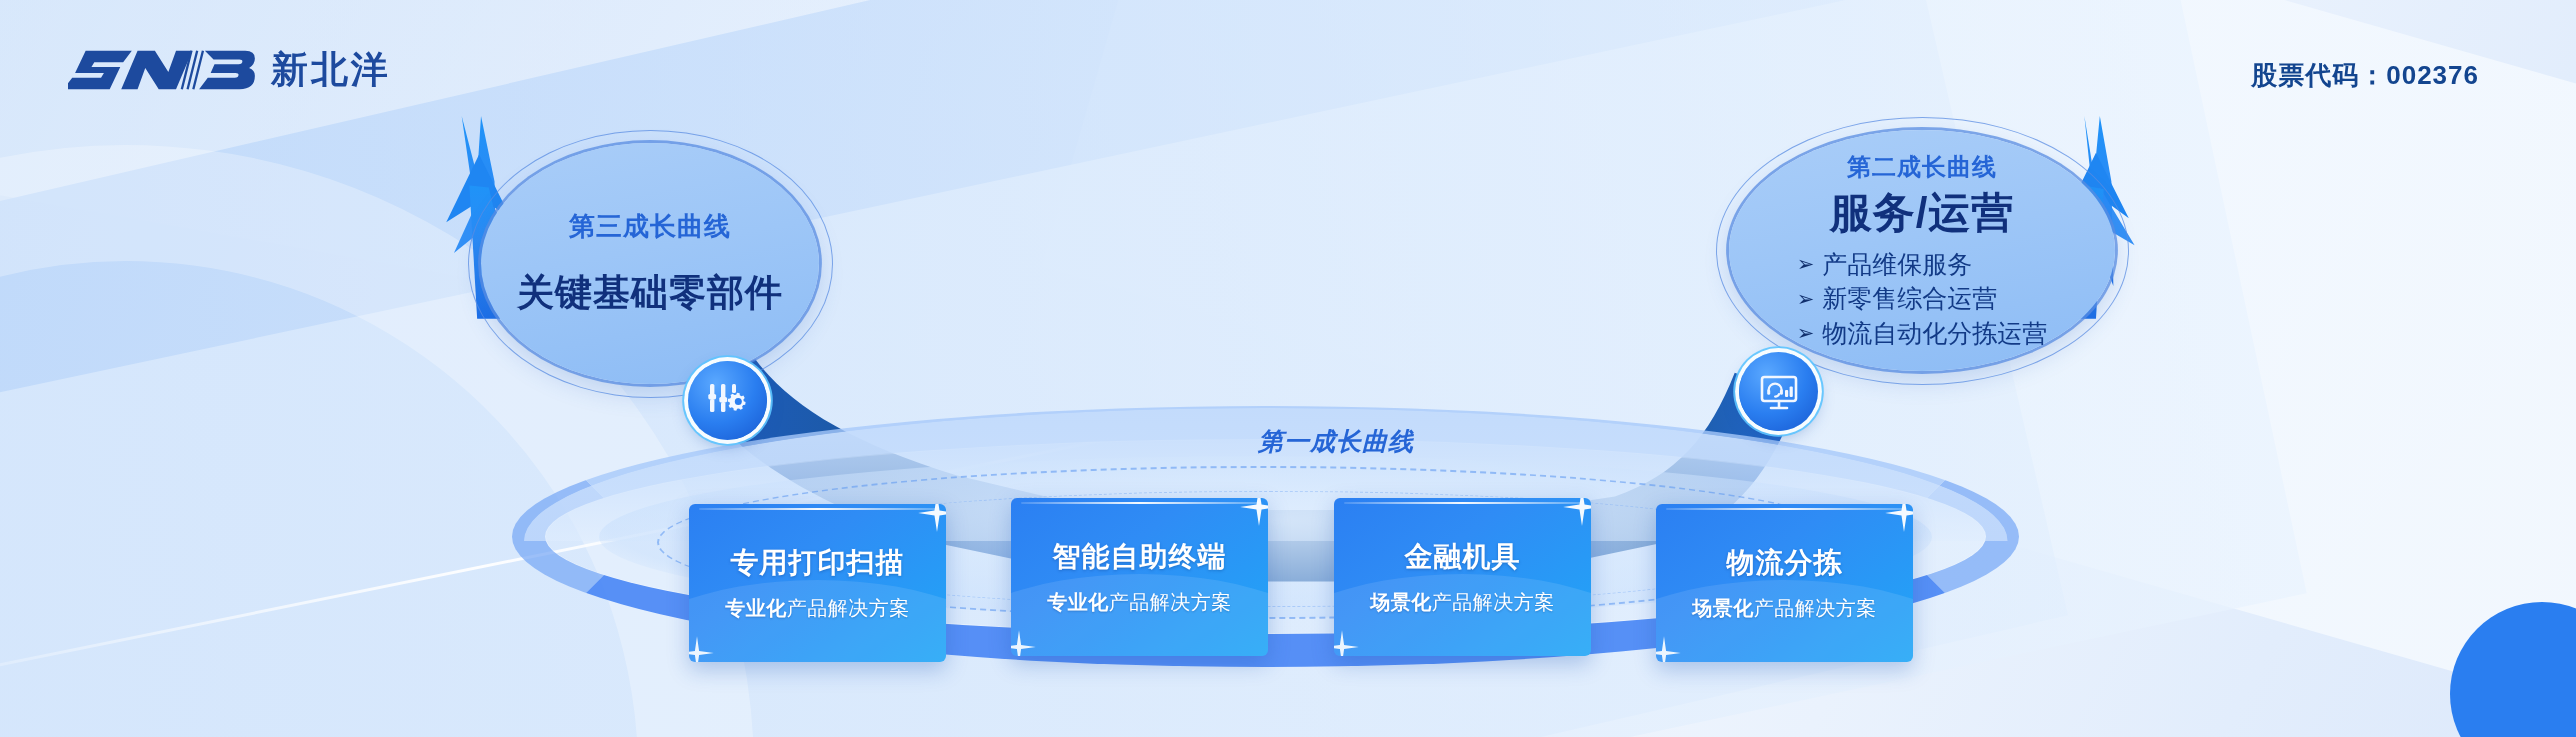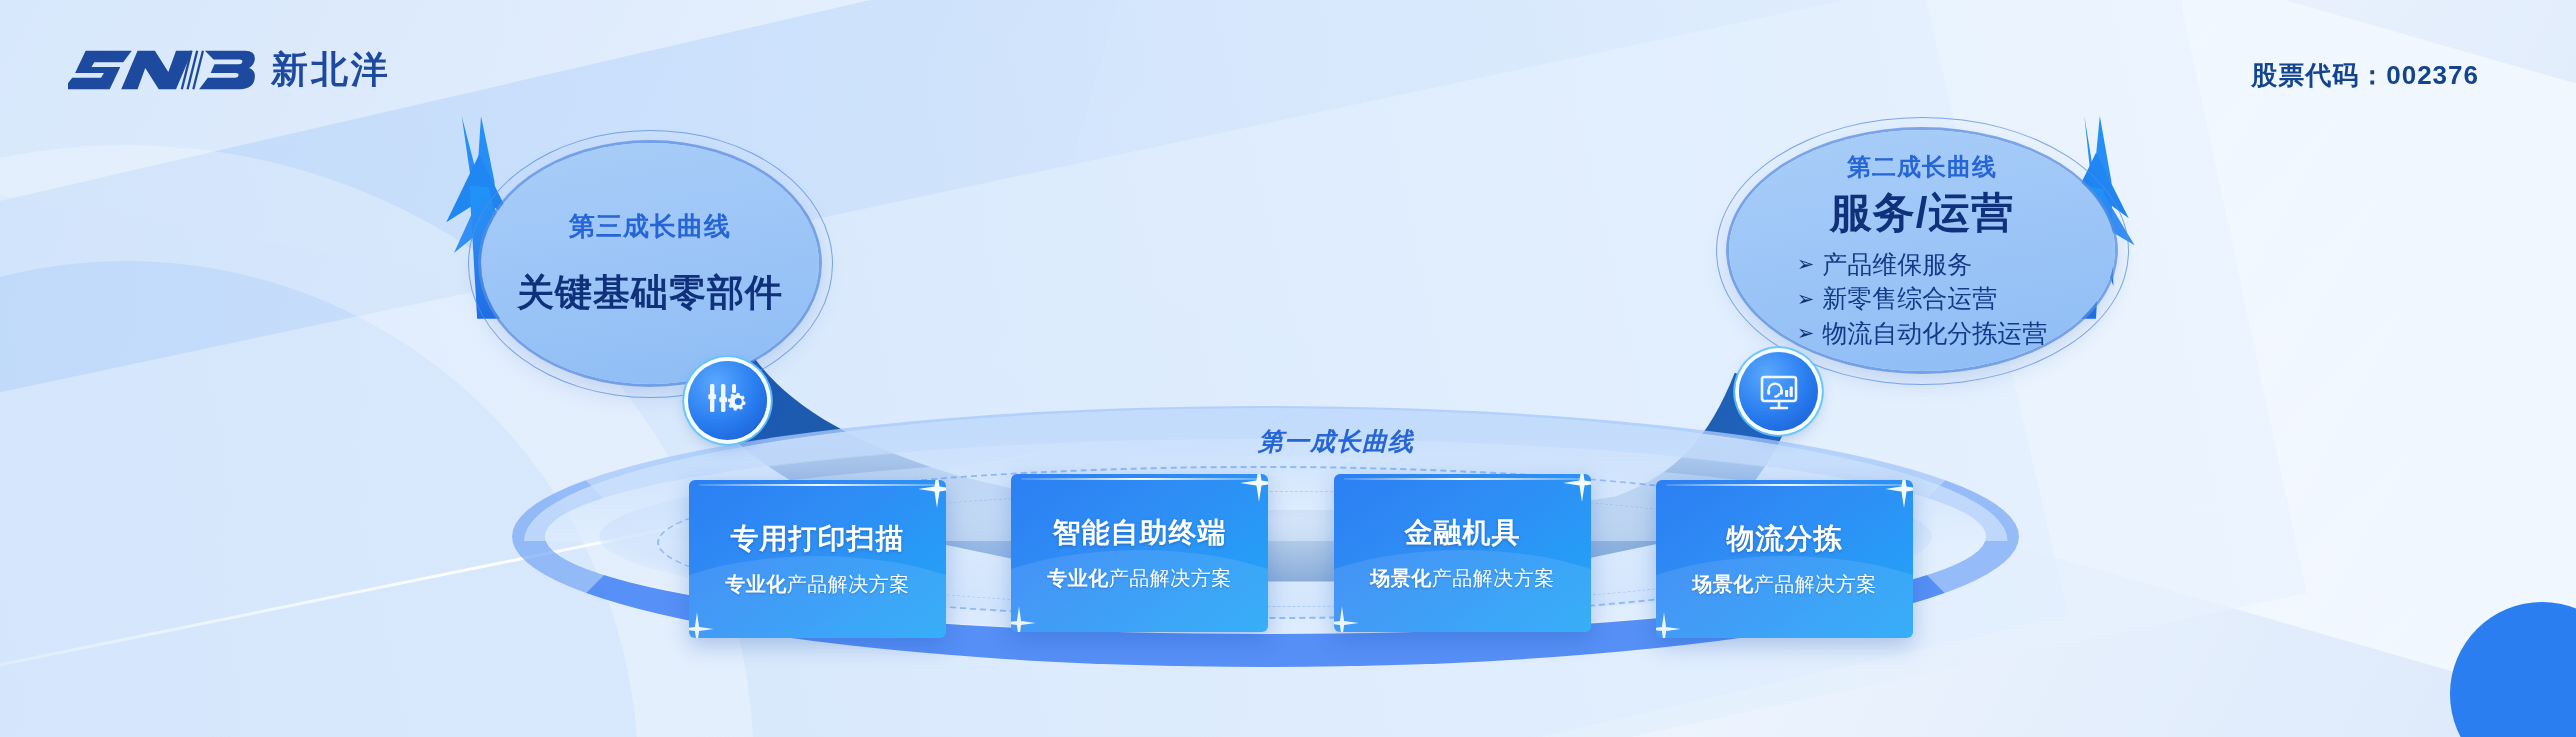--- a/index.html
+++ b/index.html
@@ -144,20 +144,21 @@
   .card {
     position: absolute;
     width: 257px; height: 158px;
     border-radius: 6px;
     background: linear-gradient(145deg, #2b7ff2 0%, #2f8cf5 38%, #21a6f7 100%);
     box-shadow: 0 7.7px 21px rgba(26,84,180,.28);
     overflow: hidden;
     display: flex; flex-direction: column;
     align-items: center; justify-content: center;
     color: #fff;
+    margin-top: 24px;
   }
   .card::after {
     content: "";
     position: absolute; left: -30%; bottom: -58%;
     width: 160%; height: 110%;
     border-radius: 50%;
     background: rgba(255,255,255,.10);
   }
   .card-hi {
     position: absolute; left: 9.7px; right: 9.7px; top: 3.9px; height: 1.9px;

